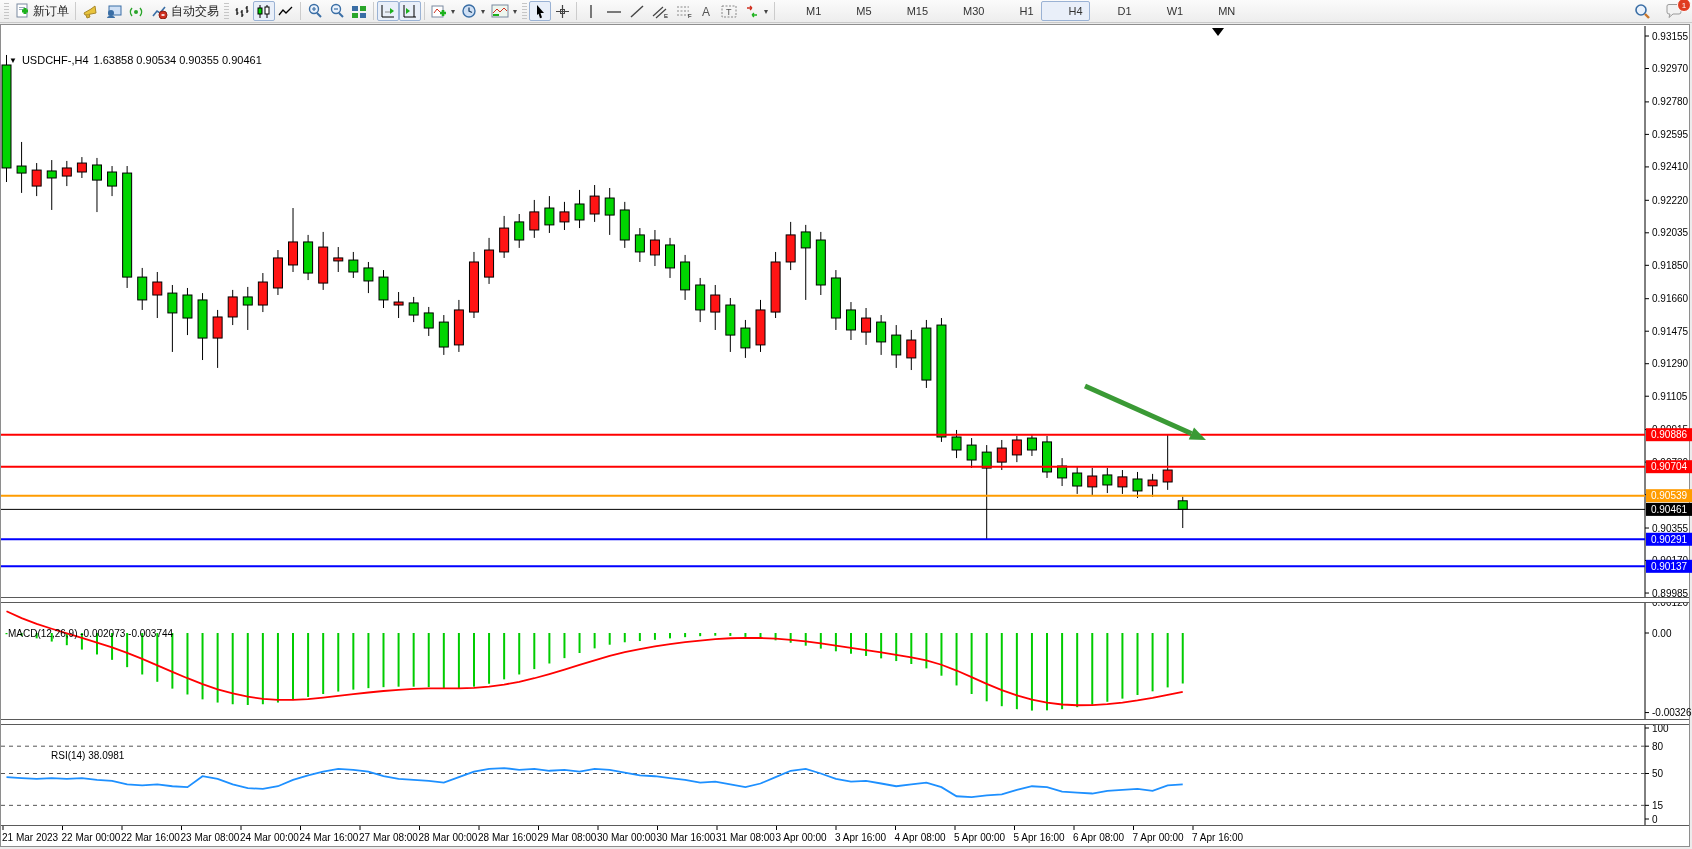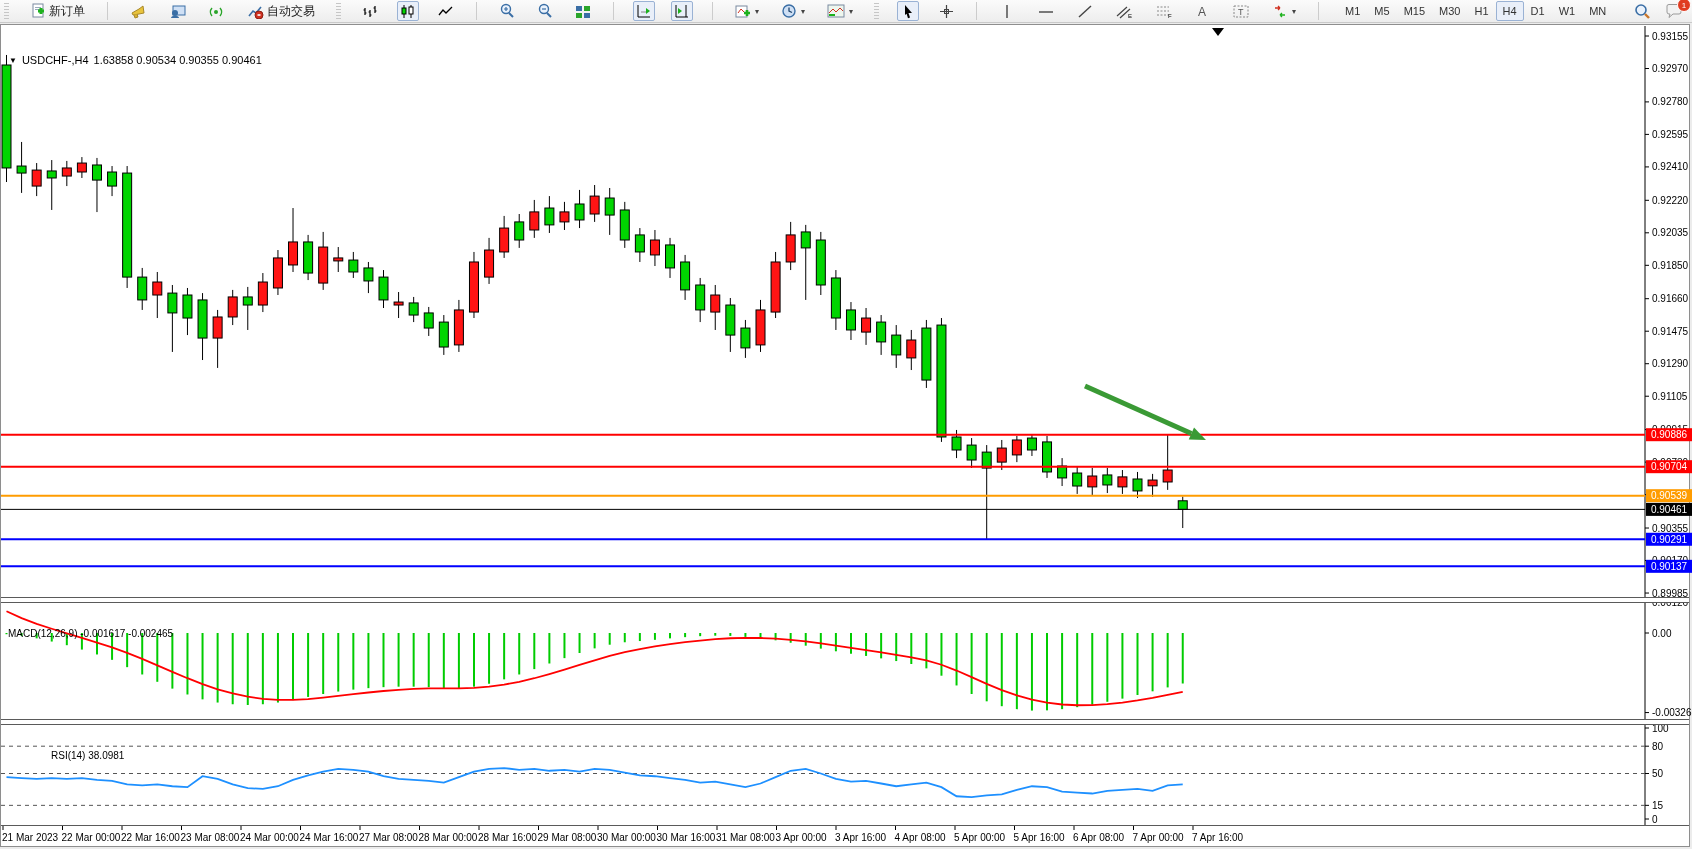--- a/index.html
+++ b/index.html
@@ -1,24 +1,24 @@
 <!DOCTYPE html>
 <html><head>
 <meta charset="utf-8">
 <style>
   html,body{margin:0;padding:0;background:#ececec;font-family:"Liberation Sans",sans-serif;}
   #stage{position:relative;width:1692px;height:849px;overflow:hidden;background:#ececec;}
   
-  #toolbar{position:absolute;left:0;top:0;width:1692px;height:23px;background:linear-gradient(#fbfbfb,#ededed);border-bottom:1px solid #c9c9c9;display:flex;align-items:center;padding:0 2px;box-sizing:border-box;gap:16px;}
+  #toolbar{position:absolute;left:0;top:0;width:1692px;height:23px;background:linear-gradient(#fbfbfb,#ededed);border-bottom:1px solid #c9c9c9;display:flex;align-items:center;padding:0 2px;box-sizing:border-box;}
   .grip{width:5px;height:16px;margin:0 2px;background:repeating-linear-gradient(to bottom,#c6c6c6 0 1px,transparent 1px 3px);}
   .tsep{width:1px;height:18px;background:#cccccc;margin:0 3px;}
   .tbtn{height:20px;min-width:22px;display:flex;align-items:center;justify-content:center;gap:3px;border:1px solid transparent;border-radius:2px;padding:0 2px;box-sizing:border-box;cursor:default;}
   .tbtn.sel{background:#e9eff9;border-color:#9ab2d4;}
   .tbtn .zh{font-size:12px;color:#222;white-space:nowrap;}
-  .tf{font-size:11px;color:#333;padding:0 4px;}
+  .tf{font-size:11px;color:#333;padding:0 4px;margin-left:21px;}
   .caret{font-size:8px;color:#444;margin-left:1px;}
   #right-icons{position:absolute;right:6px;top:1px;display:flex;align-items:center;gap:8px;}
   .badge{position:absolute;right:-6px;top:-4px;width:12px;height:12px;border-radius:50%;background:#e03c21;color:#fff;font-size:8px;display:flex;align-items:center;justify-content:center;border:1px solid #fff;}
   
   #chartwin{position:absolute;left:0;top:24px;width:1690px;height:823px;background:#ffffff;border:1px solid #8e8e8e;box-sizing:border-box;}
   #title-row{position:absolute;left:8px;top:29px;font-size:11px;color:#000;display:flex;align-items:center;gap:5px;z-index:5;}
   #title-row .tri{font-size:8px;}
   .pane-sep{position:absolute;left:1px;width:1688px;height:4px;background:#ffffff;border-top:1px solid #5a5a5a;border-bottom:1px solid #5a5a5a;z-index:4;}
   #sep1{top:597px;} #sep2{top:719px;}
   #time-axis-border{position:absolute;left:1px;top:825px;width:1688px;height:1px;background:#5a5a5a;z-index:4;}
@@ -256,21 +256,21 @@
     </div>
   </div>
 </div>
 
 <div id="chartwin">
   <div id="title-row">
     <span class="tri">▼</span>
     <span>USDCHF-,H4</span>
     <span>1.63858 0.90534 0.90355 0.90461</span>
   </div>
-  <div class="ind-label" id="macd-label">MACD(12,26,9) -0.001617 -0.002465</div>
+  <div class="ind-label" id="macd-label">MACD(12,26,9) -0.002073 -0.003744</div>
   <div class="ind-label" id="rsi-label">RSI(14) 38.0981</div>
 </div>
 <div class="pane-sep" id="sep1"></div>
 <div class="pane-sep" id="sep2"></div>
 <div id="time-axis-border"></div>
 
 <svg id="chart-svg" xmlns="http://www.w3.org/2000/svg">
       <line x1="1645" y1="26" x2="1645" y2="825" stroke="#000" stroke-width="1"></line>
       <line x1="1645" y1="36" x2="1649" y2="36" stroke="#000"></line>
       <text x="1652" y="39.5" font-size="10" fill="#000">0.93155</text>

